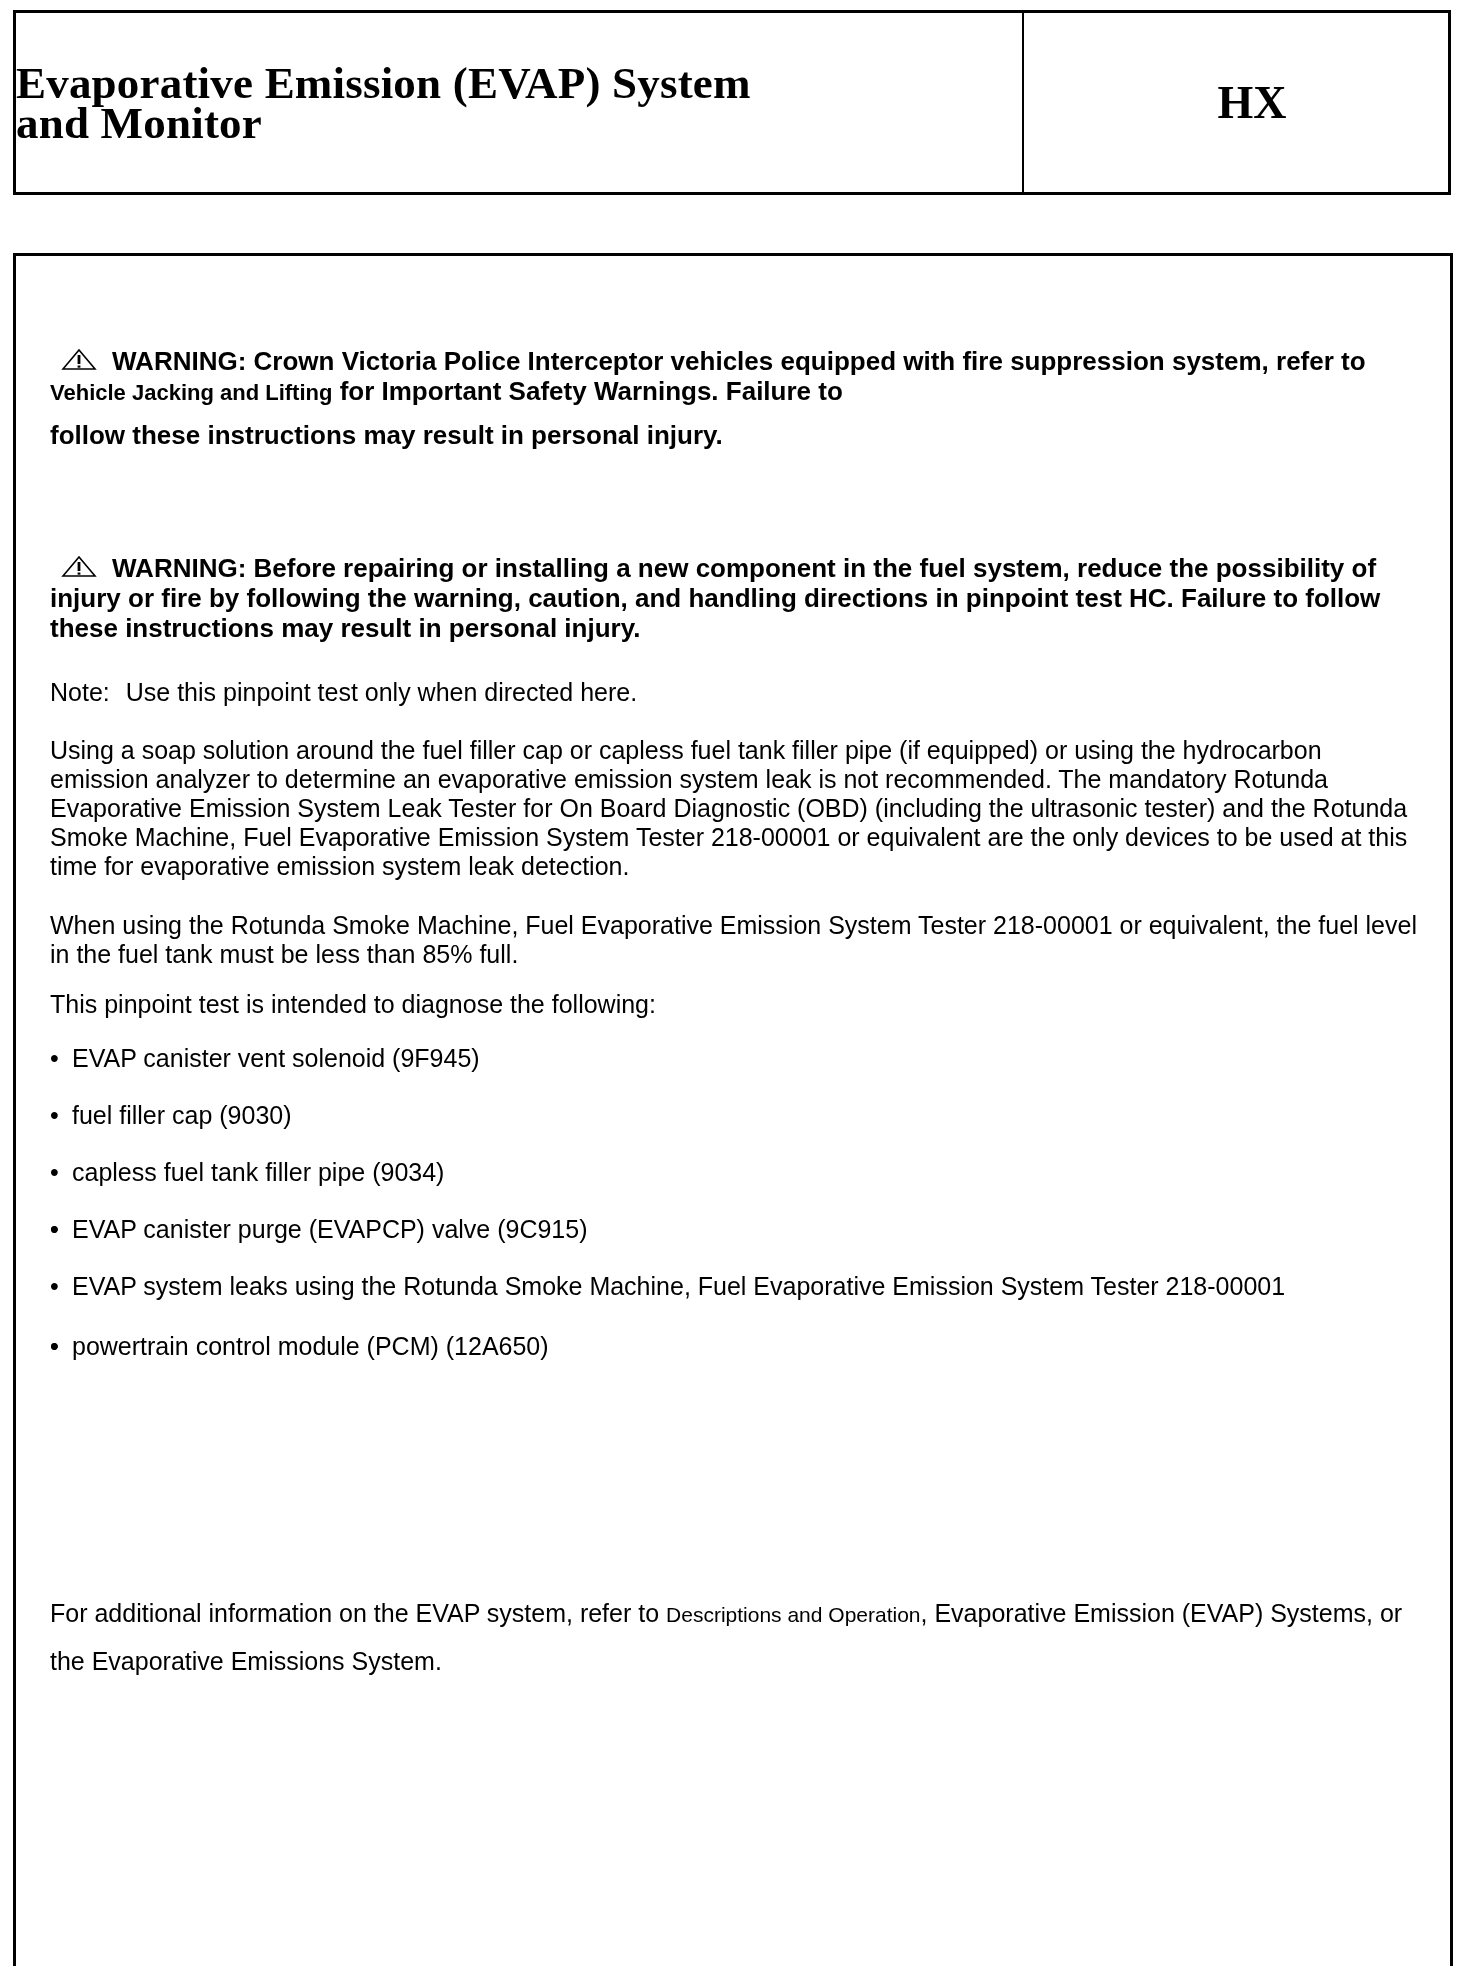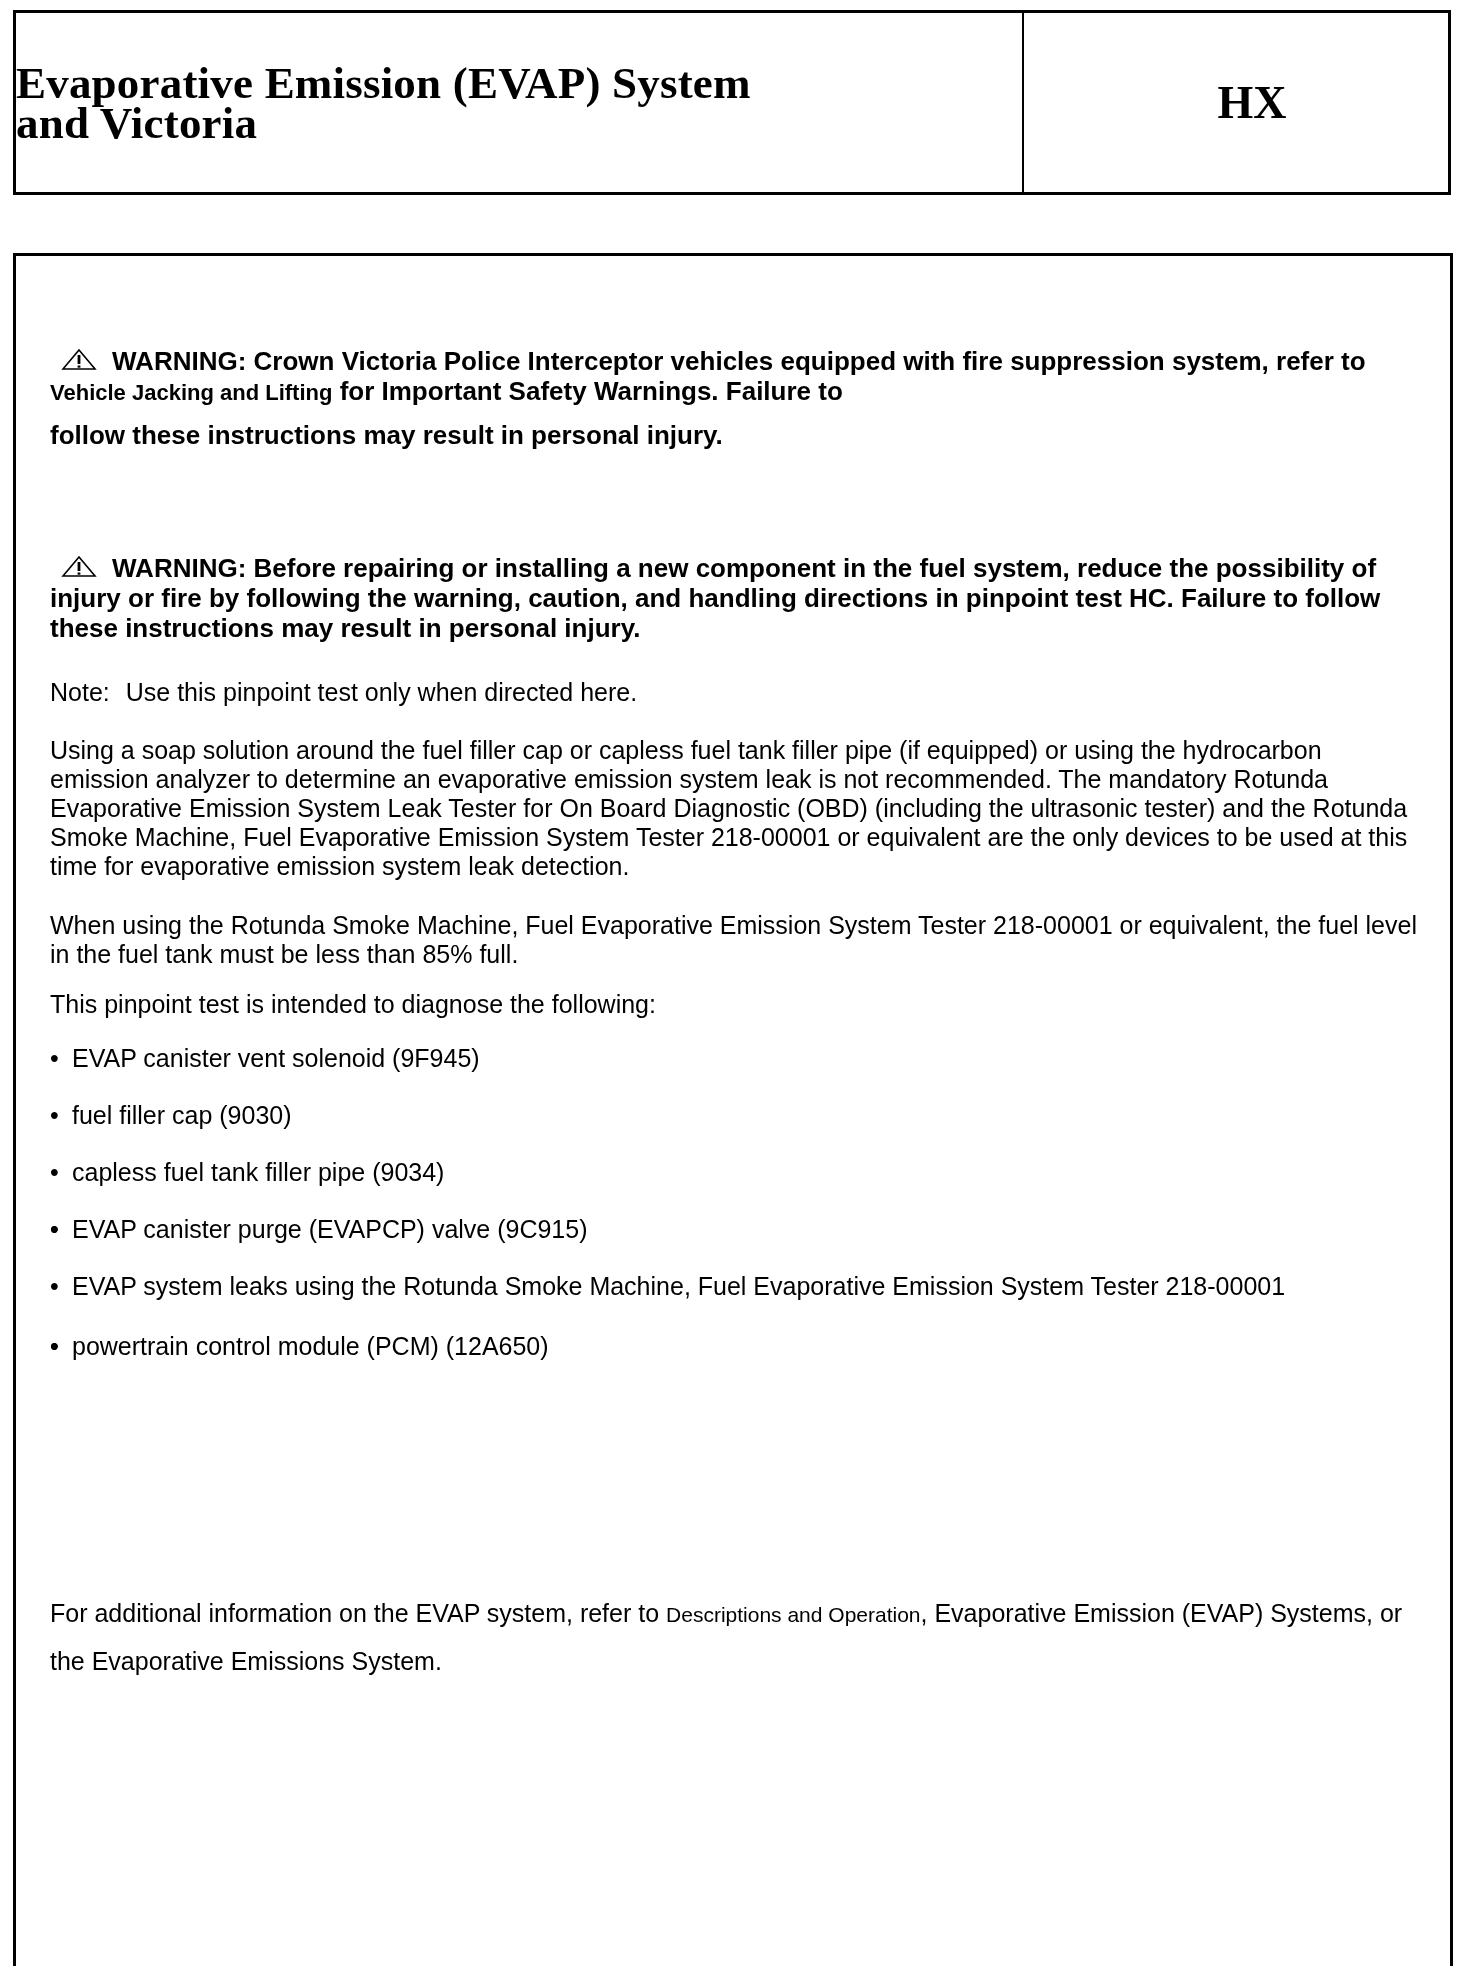--- a/index.html
+++ b/index.html
@@ -55,21 +55,21 @@
   .p-more { top: 1334px; line-height: 46px; }
   .p-more .small-ref { font-size: 21px; }
 </style>
 </head>
 <body>
 
 <div class="header-box">
   <div class="header-title-cell">
     <h1 class="header-title">
       <span>Evaporative Emission (EVAP) System</span><br>
-      <span>and Victoria</span>
+      <span>and Monitor</span>
     </h1>
   </div>
   <div class="header-code-cell">
     <h2 class="header-code">HX</h2>
   </div>
 </div>
 
 <div class="content-box">
   <div class="content-inner">
 

